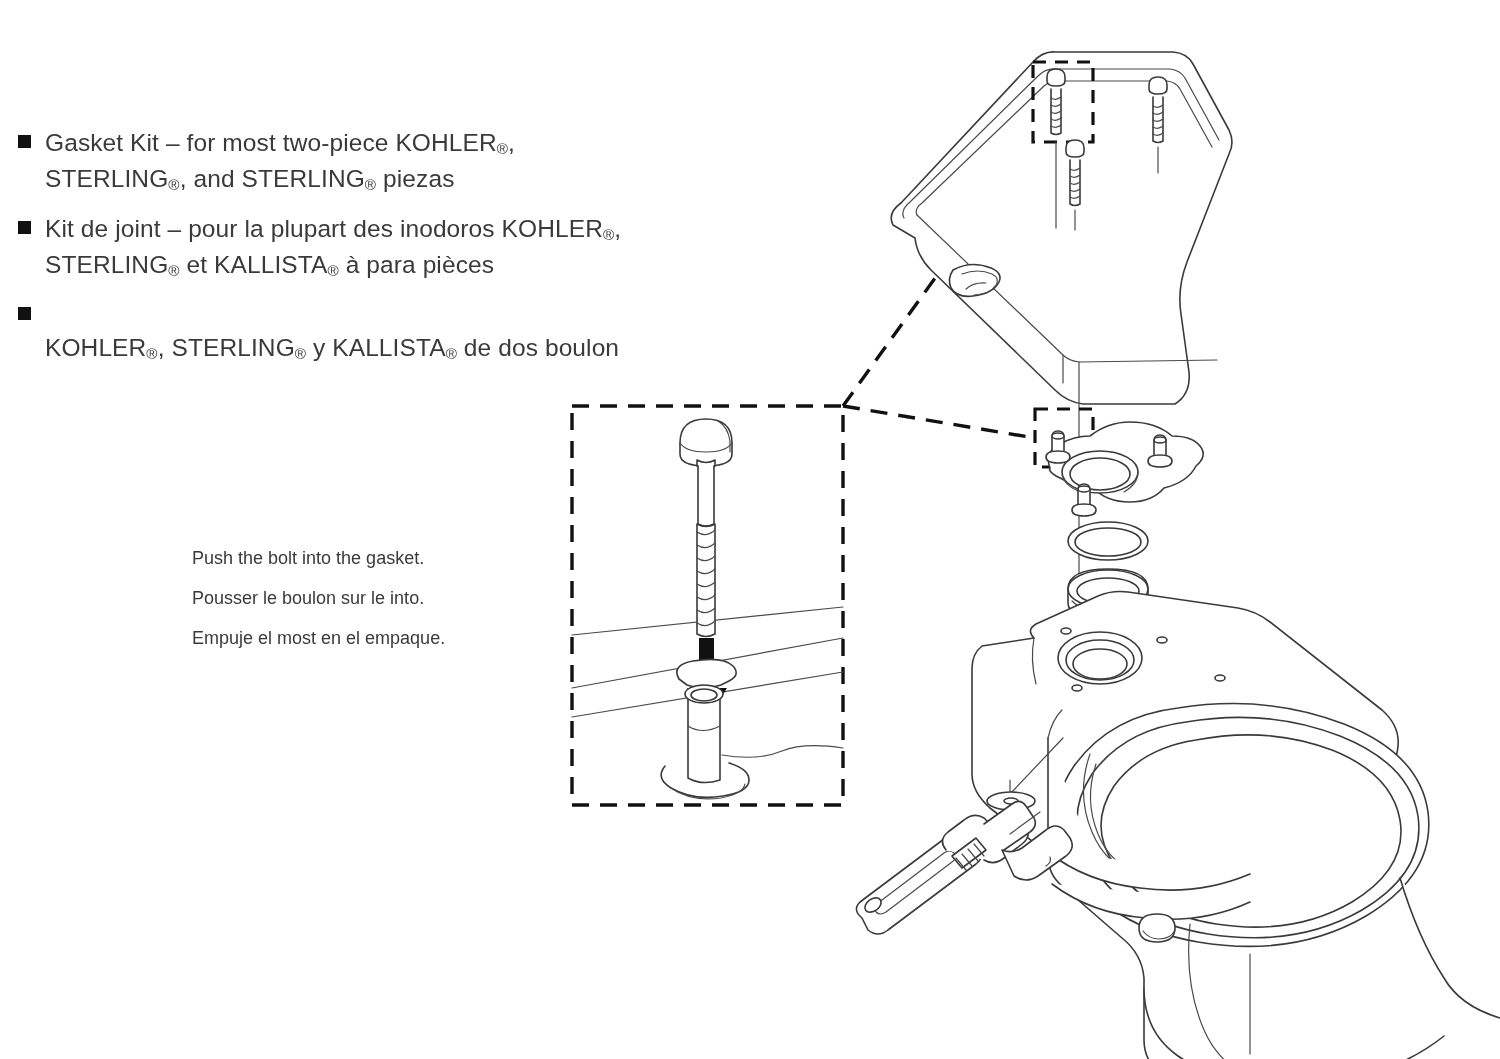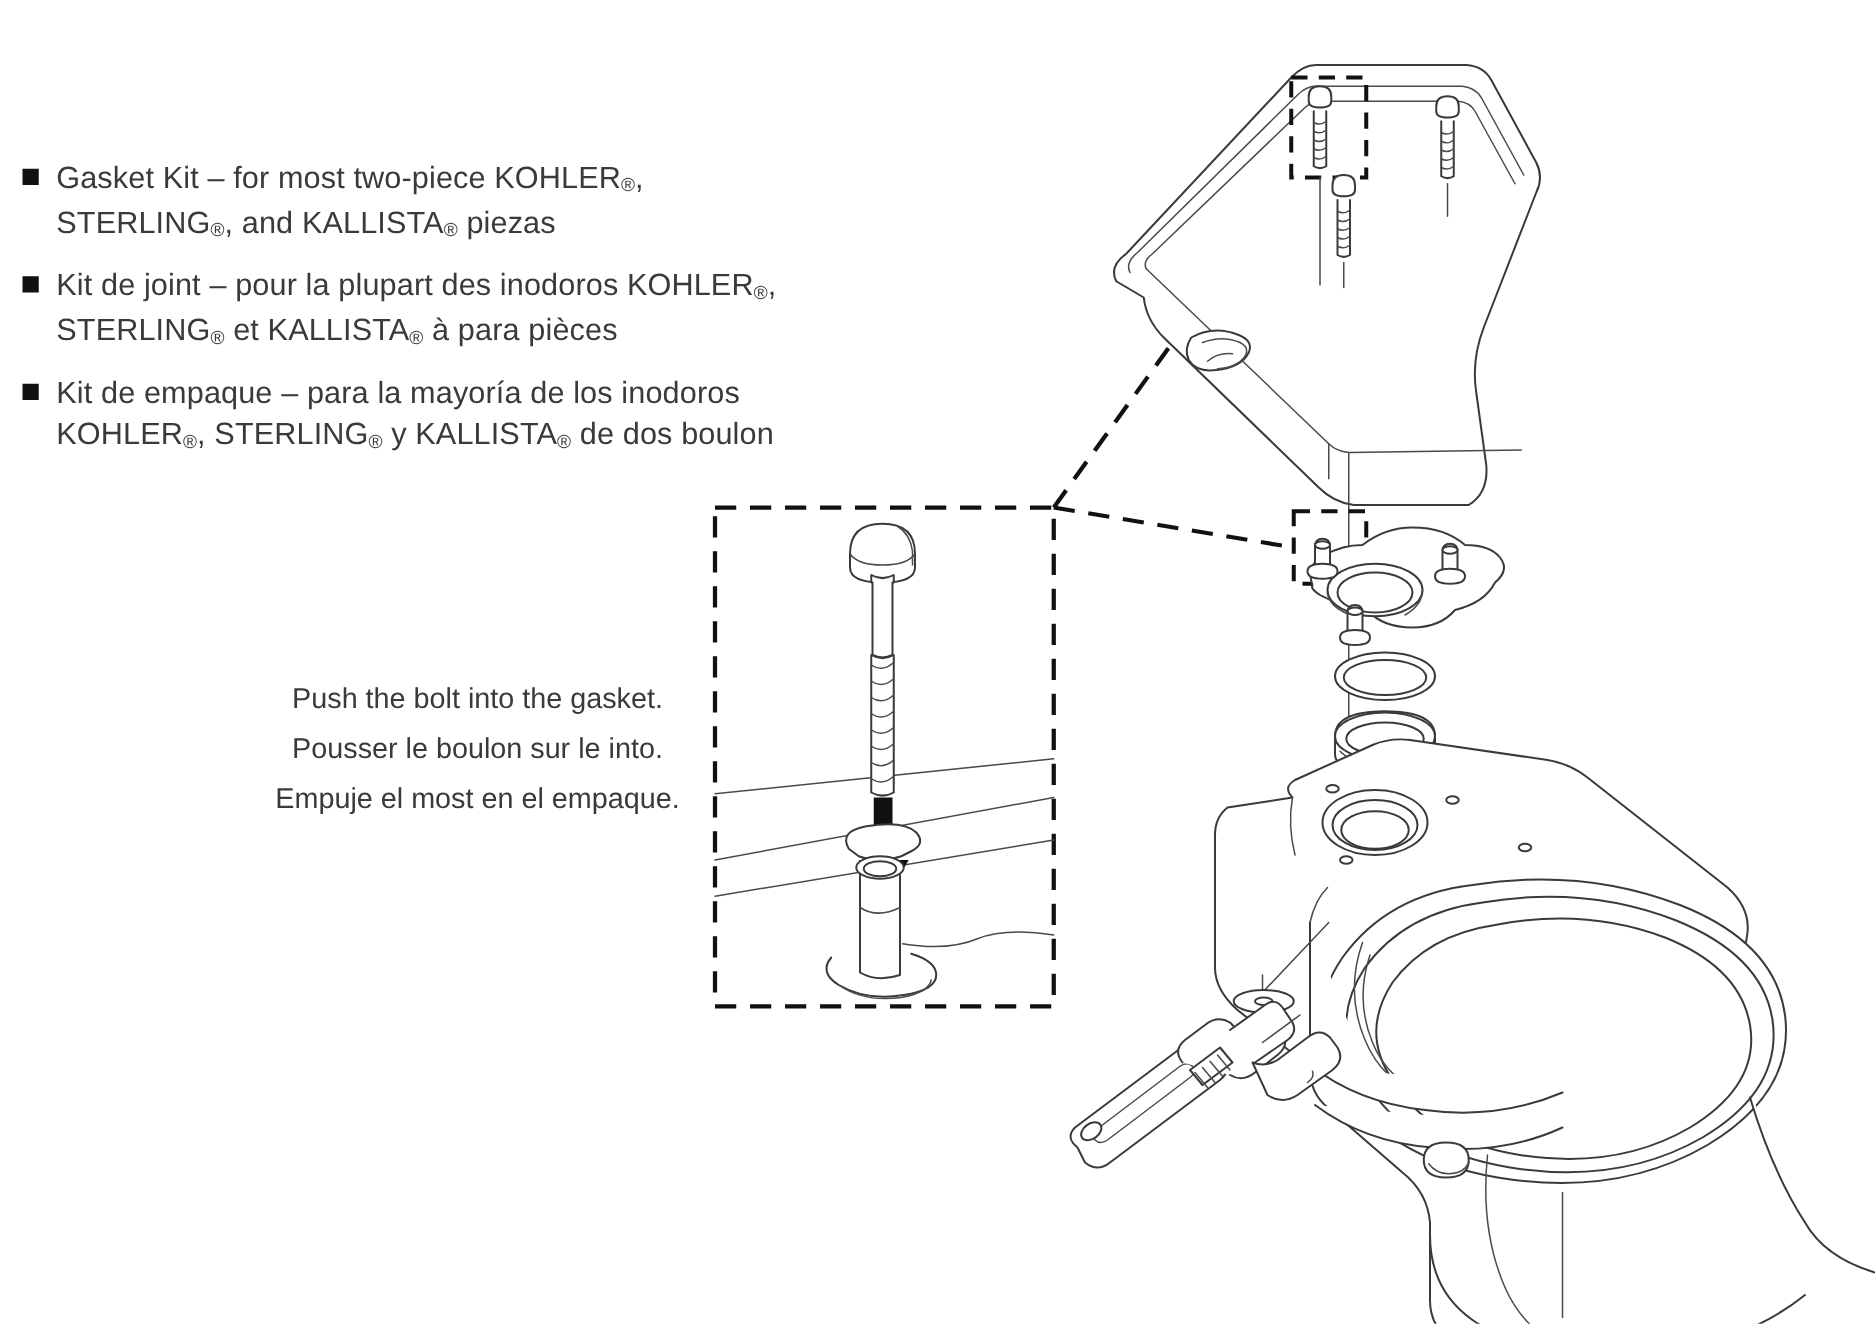--- a/index.html
+++ b/index.html
@@ -57,55 +57,54 @@
     top: 0.22em;
   }
   
   #instructions {
     position: absolute;
     left: 192px;
     top: 500px;
     width: 380px;
   }
   .instr-line {
-    font-size: 23px;
+    font-size: 18px;
     line-height: 40px;
     color: #3a3a3a;
     white-space: nowrap;
-    text-align: center;
   }
   
   #drawing {
     position: absolute;
     left: 0; top: 0;
     width: 1500px;
     height: 1059px;
     pointer-events: none;
   }
 </style>
 </head>
 <body>
 
 <div id="sheet">
 
   <div id="kit-list">
 
     <div class="kit-item">
       <span class="kit-bullet"></span>
-      <div class="kit-text"><span>Gasket Kit – for most two-piece KOHLER</span><sub>®</sub><span>,</span><br><span>STERLING</span><sub>®</sub><span>, and KALLISTA</span><sub>®</sub><span> piezas</span></div>
+      <div class="kit-text"><span>Gasket Kit – for most two-piece KOHLER</span><sub>®</sub><span>,</span><br><span>STERLING</span><sub>®</sub><span>, and STERLING</span><sub>®</sub><span> piezas</span></div>
     </div>
 
     <div class="kit-item">
       <span class="kit-bullet"></span>
       <div class="kit-text"><span>Kit de joint – pour la plupart des inodoros KOHLER</span><sub>®</sub><span>,</span><br><span>STERLING</span><sub>®</sub><span> et KALLISTA</span><sub>®</sub><span> à para pièces</span></div>
     </div>
 
     <div class="kit-item">
       <span class="kit-bullet"></span>
-      <div class="kit-text"><span>Kit de empaque – para la mayoría de los inodoros</span><br><span>KOHLER</span><sub>®</sub><span>, STERLING</span><sub>®</sub><span> y KALLISTA</span><sub>®</sub><span> de dos boulon</span></div>
+      <div class="kit-text"><br><span>KOHLER</span><sub>®</sub><span>, STERLING</span><sub>®</sub><span> y KALLISTA</span><sub>®</sub><span> de dos boulon</span></div>
     </div>
 
   </div>
 
   <div id="instructions">
     <div class="instr-line">Push the bolt into the gasket.</div>
     <div class="instr-line">Pousser le boulon sur le into.</div>
     <div class="instr-line">Empuje el most en el empaque.</div>
   </div>
 

